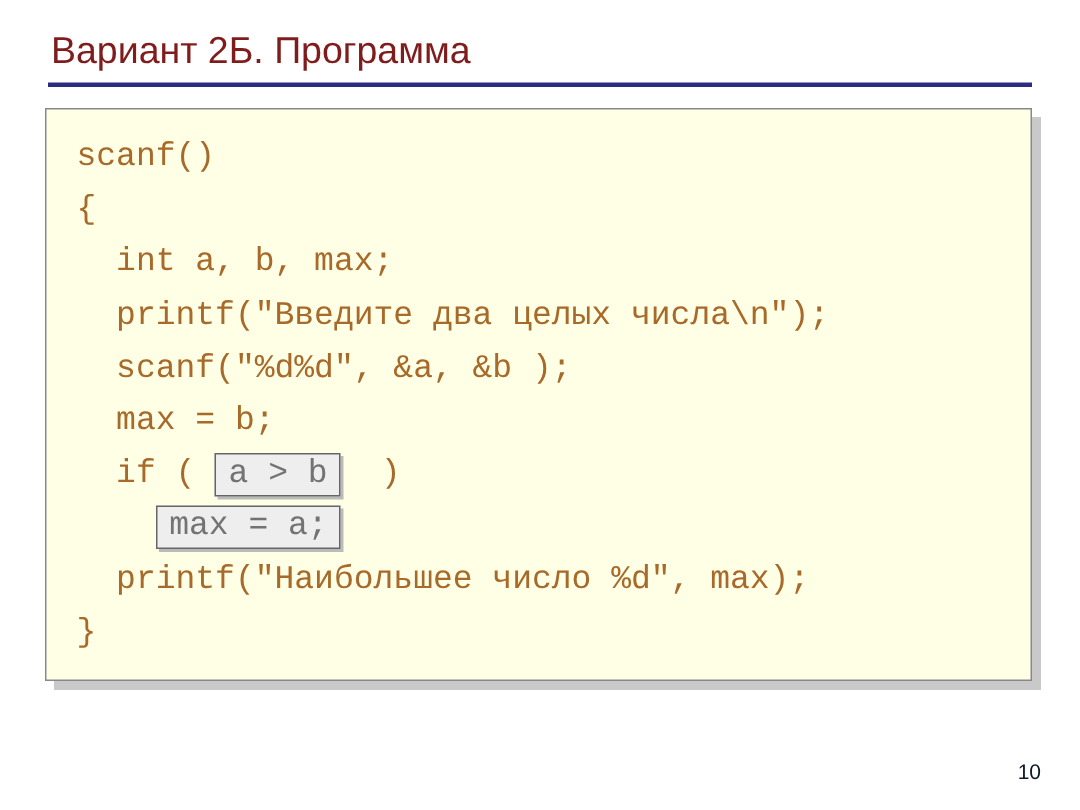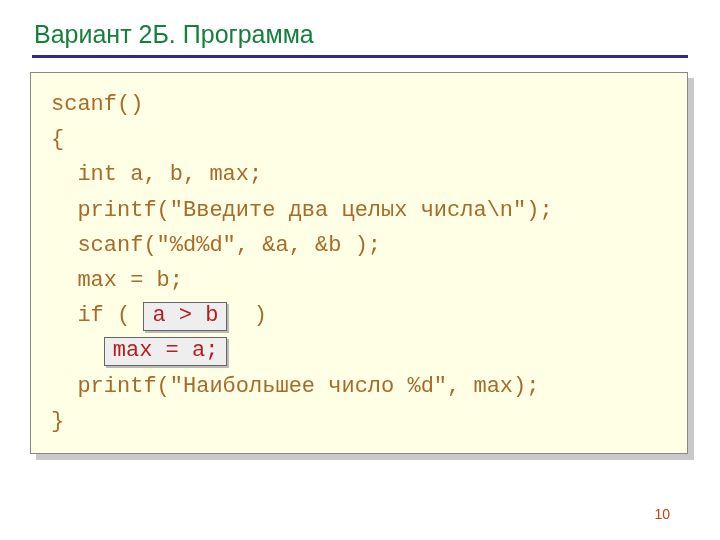--- a/index.html
+++ b/index.html
@@ -10,21 +10,21 @@
     background: #ffffff;
     font-family: Arial, Helvetica, sans-serif;
     position: relative;
     overflow: hidden;
   }
   .slide {
     padding: 20px 32px 0 32px;
   }
   .title {
     font-size: 25px;
-    color: #15803d;
+    color: #7f1d1d;
     margin: 0 0 6px 2px;
     font-weight: normal;
   }
   .title-underline {
     height: 3px;
     background: #2d2c80;
     margin-bottom: 14px;
   }
   .code-shadow-wrap {
     position: relative;
@@ -50,32 +50,32 @@
     white-space: pre;
   }
   .inline-box {
     display: inline-block;
     background: #eeeeee;
     border: 1px solid #666;
     box-shadow: 2px 2px 0 #bbb;
     padding: 0 8px;
     font-family: "Courier New", monospace;
     font-size: 22px;
-    color: #b91c1c;
+    color: #737373;
     vertical-align: baseline;
     line-height: 1.2;
   }
   .indent1 { display: inline-block; width: 2ch; }
   .indent2 { display: inline-block; width: 4ch; }
   .page-num {
     position: absolute;
-    right: 50px;
+    right: 26px;
     bottom: 18px;
     font-size: 14px;
-    color: #c2410c;
+    color: #0f172a;
   }
 </style>
 </head>
 <body>
 
 <div class="slide">
   <h1 class="title">Вариант 2Б. Программа</h1>
   <div class="title-underline"></div>
 
   <div class="code-shadow-wrap">

